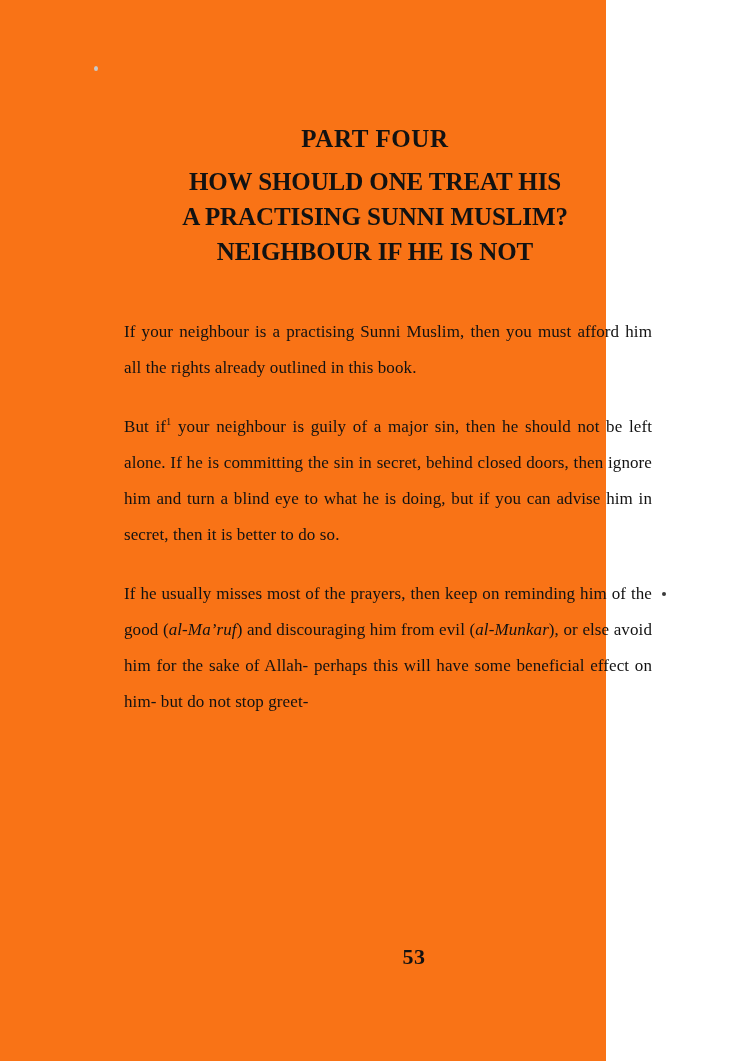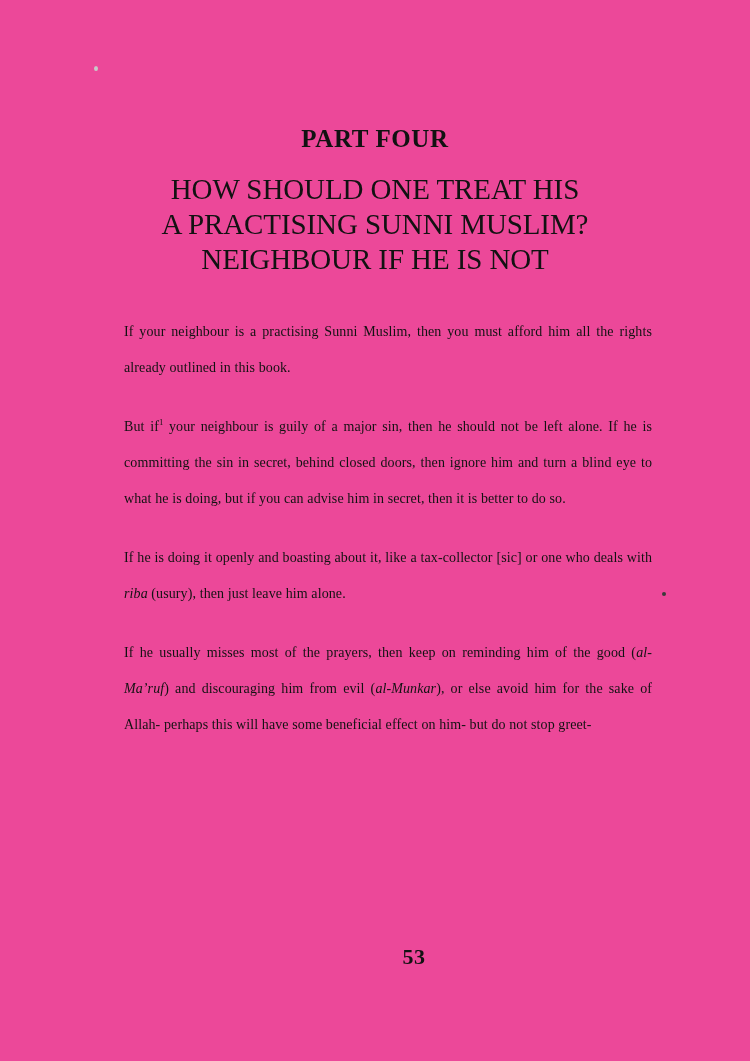--- a/index.html
+++ b/index.html
@@ -11,23 +11,23 @@
     height: 1061px;
     background: #ffffff;
     font-family: "Liberation Serif", "DejaVu Serif", serif;
     color: #121212;
     overflow: hidden;
     position: relative;
   }
 
   .page {
     position: relative;
-    width: 750px;
+    width: 606px;
     height: 1061px;
-    background: #ec4899;
+    background: #f97316;
   }
 
   
   .speck {
     position: absolute;
     background: #9a9a9a;
     border-radius: 50%;
     pointer-events: none;
   }
   .speck-topleft {
@@ -54,41 +54,41 @@
     text-align: center;
   }
   .heading-part {
     font-size: 25px;
     font-weight: bold;
     letter-spacing: 0.6px;
     line-height: 34px;
     margin: 0;
   }
   .heading-main {
-    margin: 16px;
-    font-size: 29px;
-    font-weight: normal;
+    margin: 8px;
+    font-size: 25px;
+    font-weight: bold;
     line-height: 35px;
     letter-spacing: -0.1px;
   }
   .heading-main-line {
     display: block;
     white-space: nowrap;
   }
 
   
   .body-copy {
     position: absolute;
     left: 124px;
     top: 314px;
     width: 528px;
   }
   .para {
     margin: 0 0 23px 0;
-    font-size: 14px;
+    font-size: 17px;
     line-height: 36px;
     text-align: justify;
     text-justify: inter-word;
     letter-spacing: 0.1px;
     hyphens: none;
   }
   .para:last-child {
     margin-bottom: 16px;
   }
   .para em {
@@ -130,19 +130,18 @@
     <h1 class="heading-main">
       <span class="heading-main-line">HOW SHOULD ONE TREAT HIS</span>
       <span class="heading-main-line">A PRACTISING SUNNI MUSLIM?</span>
       <span class="heading-main-line">NEIGHBOUR IF HE IS NOT</span>
     </h1>
   </header>
 
   <section class="body-copy">
     <p class="para para-flush-last">If your neighbour is a practising Sunni Muslim, then you must afford him all the rights already outlined in this book.</p>
     <p class="para para-flush-last">But if<sup>1</sup> your neighbour is guily of a major sin, then he should not be left alone. If he is committing the sin in secret, behind closed doors, then ignore him and turn a blind eye to what he is doing, but if you can advise him in secret, then it is better to do so.</p>
-    <p class="para para-flush-last">If he is doing it openly and boasting about it, like a tax-collector [sic] or one who deals with <em>riba</em> (usury), then just leave him alone.</p>
     <p class="para para-flush-last">If he usually misses most of the prayers, then keep on reminding him of the good (<em>al-Ma’ruf</em>) and discouraging him from evil (<em>al-Munkar</em>), or else avoid him for the sake of Allah- perhaps this will have some beneficial effect on him- but do not stop greet-</p>
   </section>
 
   <div class="folio">53</div>
 
 </div>
 
 </body></html>

